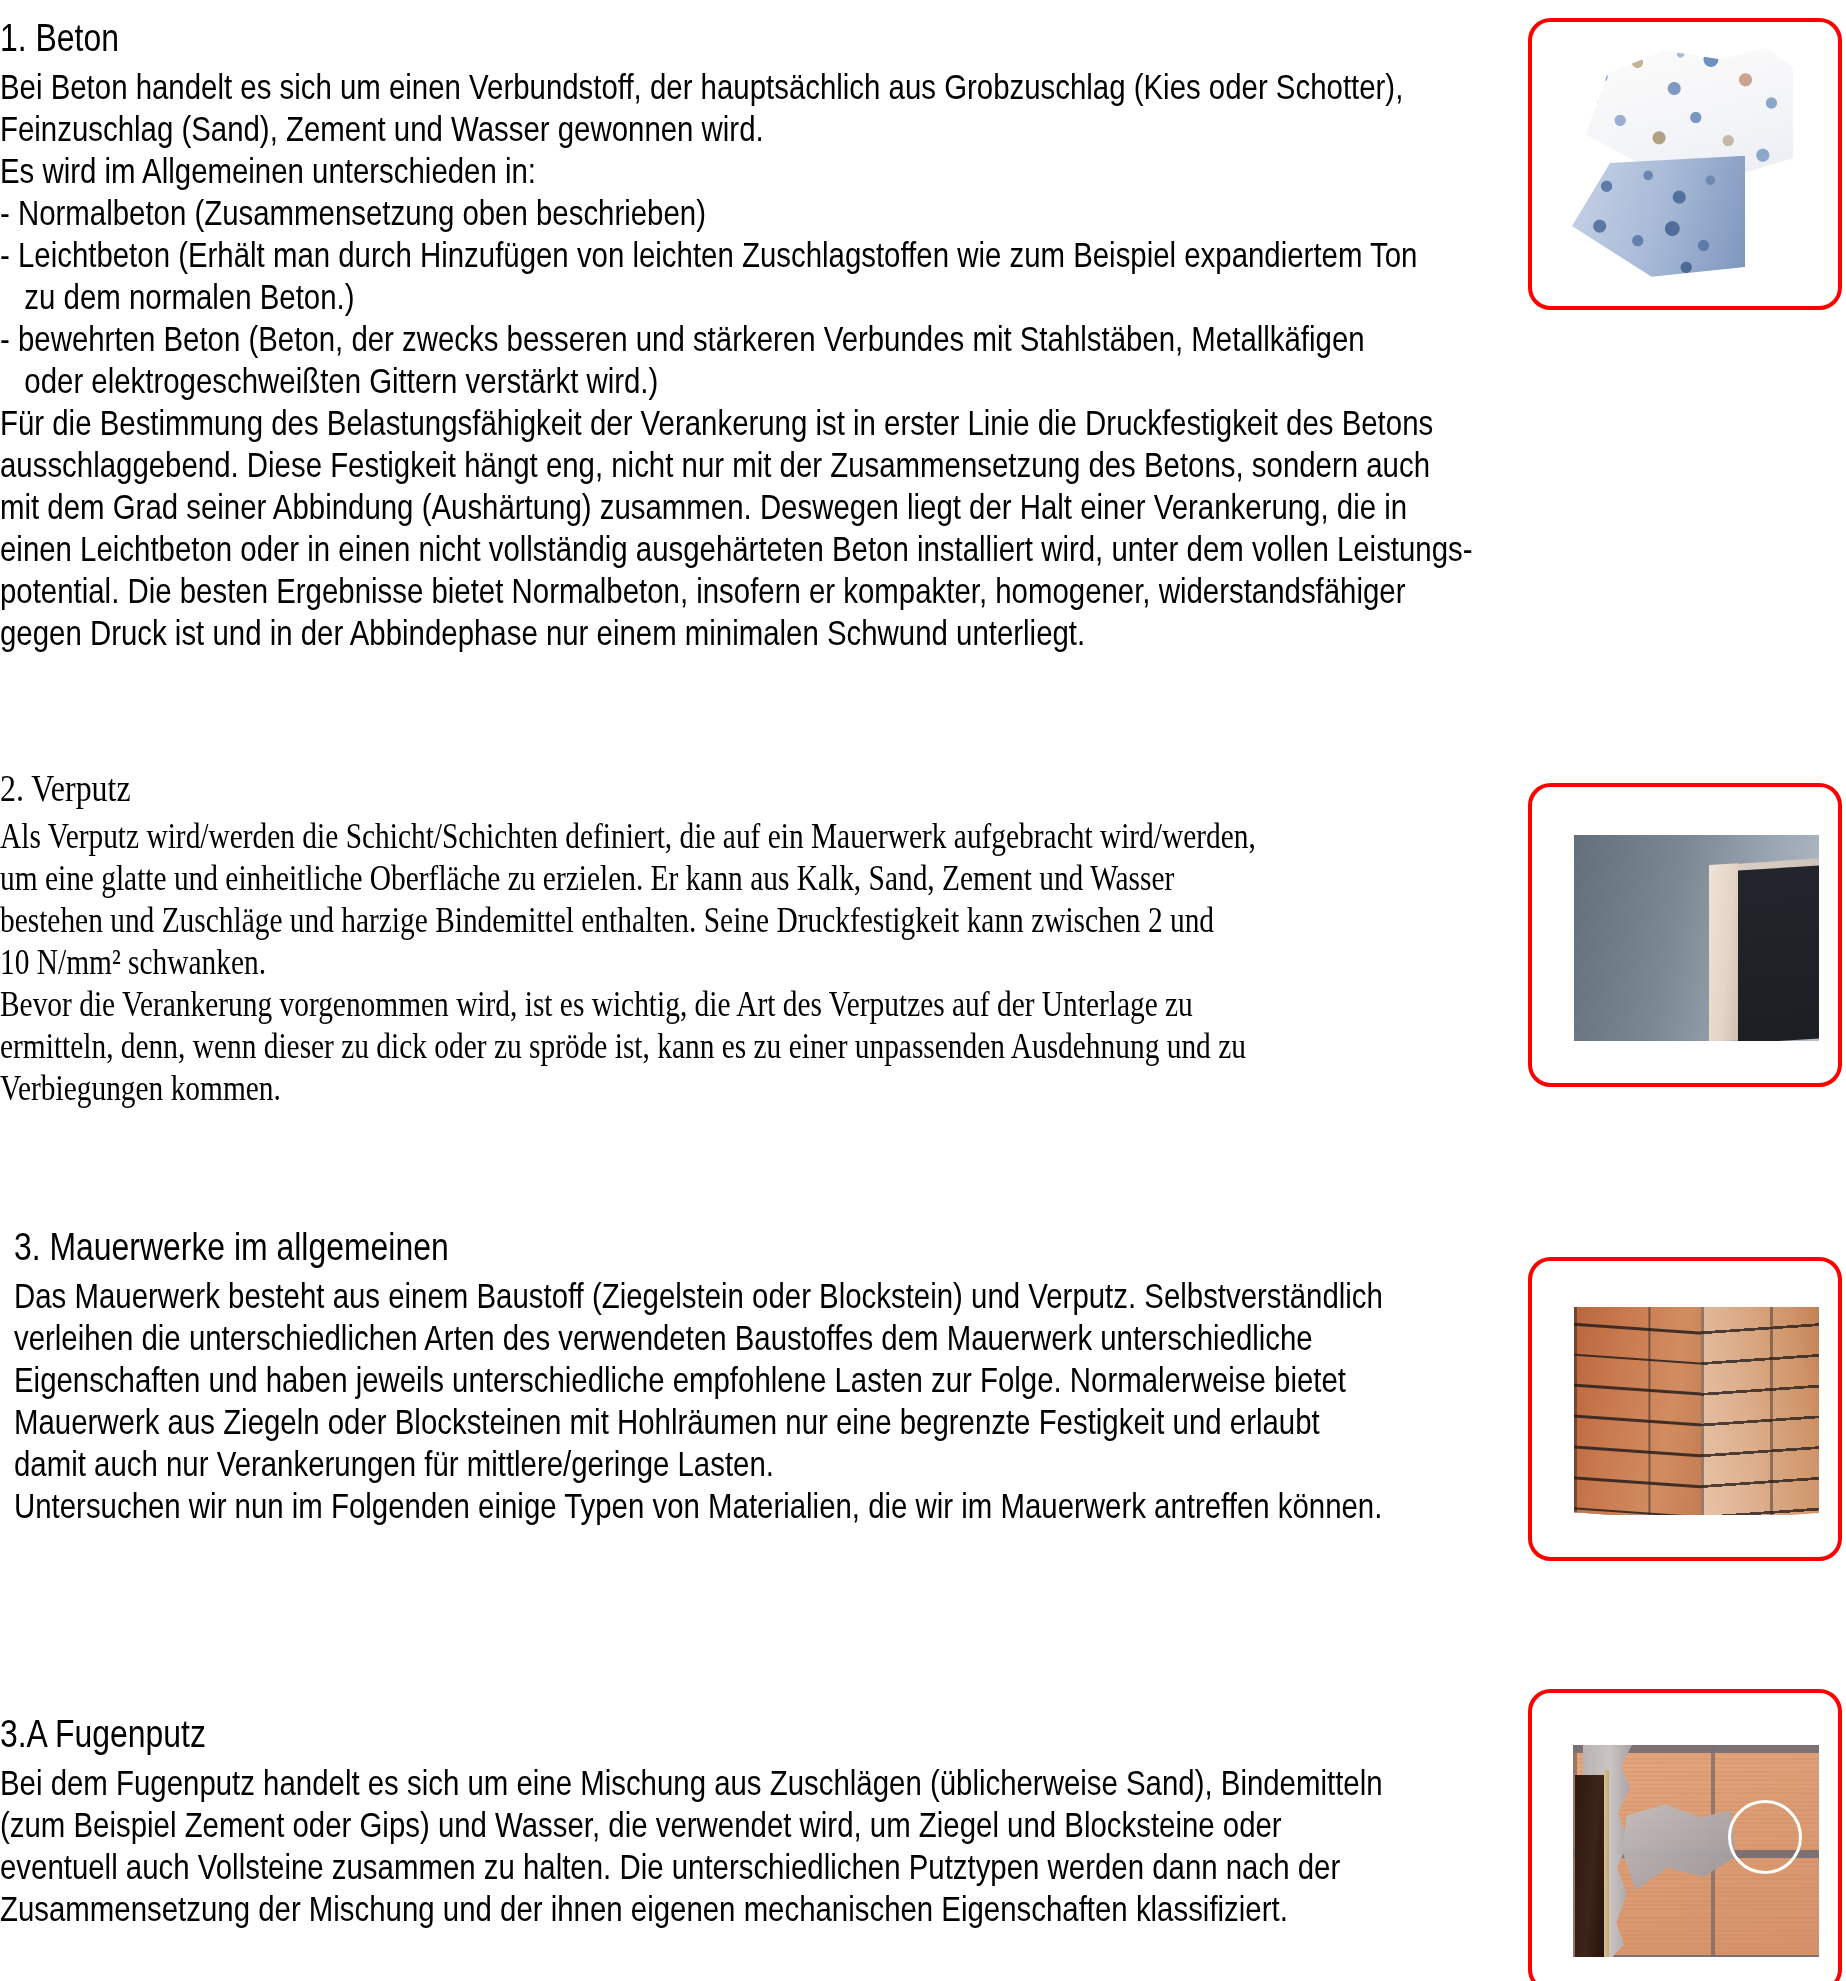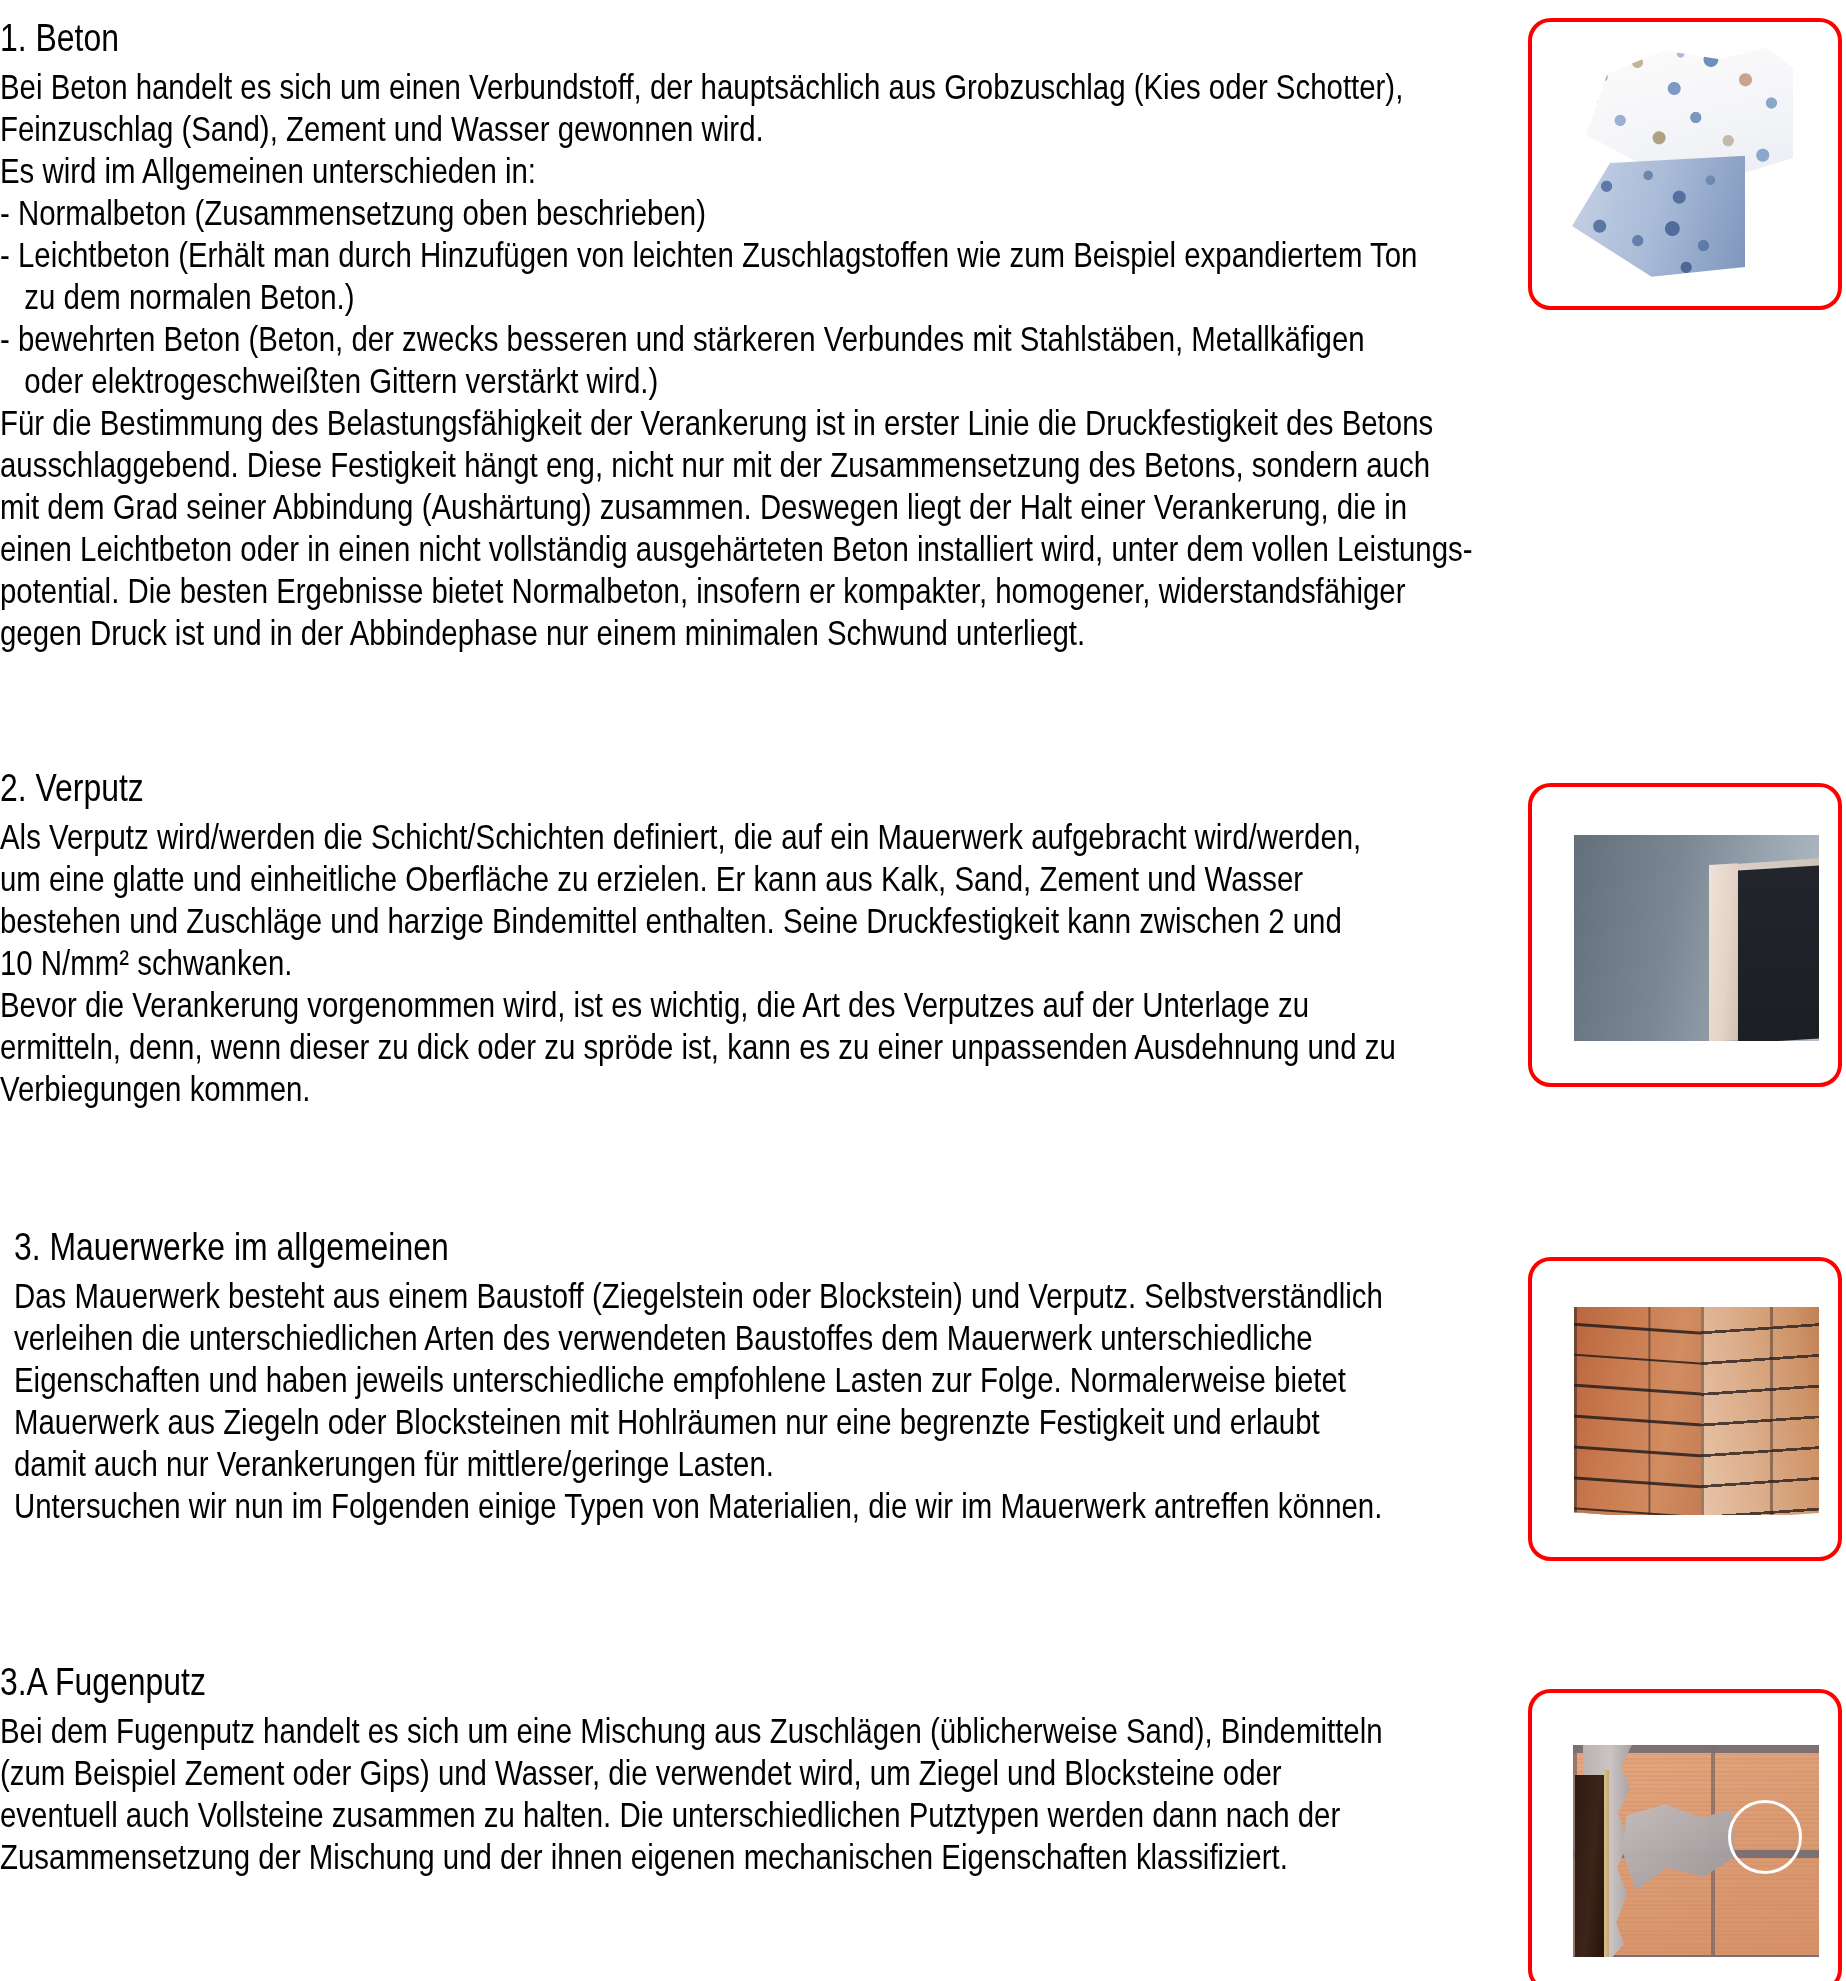--- a/index.html
+++ b/index.html
@@ -268,42 +268,42 @@
       <p class="body-line">- bewehrten Beton (Beton, der zwecks besseren und stärkeren Verbundes mit Stahlstäben, Metallkäfigen</p>
       <p class="body-line indented">oder elektrogeschweißten Gittern verstärkt wird.)</p>
       <p class="body-line">Für die Bestimmung des Belastungsfähigkeit der Verankerung ist in erster Linie die Druckfestigkeit des Betons</p>
       <p class="body-line">ausschlaggebend. Diese Festigkeit hängt eng, nicht nur mit der Zusammensetzung des Betons, sondern auch</p>
       <p class="body-line">mit dem Grad seiner Abbindung (Aushärtung) zusammen. Deswegen liegt der Halt einer Verankerung, die in</p>
       <p class="body-line">einen Leichtbeton oder in einen nicht vollständig ausgehärteten Beton installiert wird, unter dem vollen Leistungs-</p>
       <p class="body-line">potential. Die besten Ergebnisse bietet Normalbeton, insofern er kompakter, homogener, widerstandsfähiger</p>
       <p class="body-line">gegen Druck ist und in der Abbindephase nur einem minimalen Schwund unterliegt.</p>
     </div>
 
-    <div class="section" style="top:752px;">
+    <div class="section" style="top:752px;font-family:Liberation Serif, serif;">
       <h2 class="heading">2. Verputz</h2>
       <p class="body-line">Als Verputz wird/werden die Schicht/Schichten definiert, die auf ein Mauerwerk aufgebracht wird/werden,</p>
       <p class="body-line">um eine glatte und einheitliche Oberfläche zu erzielen. Er kann aus Kalk, Sand, Zement und Wasser</p>
       <p class="body-line">bestehen und Zuschläge und harzige Bindemittel enthalten. Seine Druckfestigkeit kann zwischen 2 und</p>
       <p class="body-line">10 N/mm² schwanken.</p>
       <p class="body-line">Bevor die Verankerung vorgenommen wird, ist es wichtig, die Art des Verputzes auf der Unterlage zu</p>
       <p class="body-line">ermitteln, denn, wenn dieser zu dick oder zu spröde ist, kann es zu einer unpassenden Ausdehnung und zu</p>
       <p class="body-line">Verbiegungen kommen.</p>
     </div>
 
     <div class="section" style="top:1211px;padding-left:14px;">
       <h2 class="heading">3. Mauerwerke im allgemeinen</h2>
       <p class="body-line">Das Mauerwerk besteht aus einem Baustoff (Ziegelstein oder Blockstein) und Verputz. Selbstverständlich</p>
       <p class="body-line">verleihen die unterschiedlichen Arten des verwendeten Baustoffes dem Mauerwerk unterschiedliche</p>
       <p class="body-line">Eigenschaften und haben jeweils unterschiedliche empfohlene Lasten zur Folge. Normalerweise bietet</p>
       <p class="body-line">Mauerwerk aus Ziegeln oder Blocksteinen mit Hohlräumen nur eine begrenzte Festigkeit und erlaubt</p>
       <p class="body-line">damit auch nur Verankerungen für mittlere/geringe Lasten.</p>
       <p class="body-line">Untersuchen wir nun im Folgenden einige Typen von Materialien, die wir im Mauerwerk antreffen können.</p>
     </div>
 
-    <div class="section" style="top:1646px;">
+    <div class="section" style="top:1698px;">
       <h2 class="heading">3.A Fugenputz</h2>
       <p class="body-line">Bei dem Fugenputz handelt es sich um eine Mischung aus Zuschlägen (üblicherweise Sand), Bindemitteln</p>
       <p class="body-line">(zum Beispiel Zement oder Gips) und Wasser, die verwendet wird, um Ziegel und Blocksteine oder</p>
       <p class="body-line">eventuell auch Vollsteine zusammen zu halten. Die unterschiedlichen Putztypen werden dann nach der</p>
       <p class="body-line">Zusammensetzung der Mischung und der ihnen eigenen mechanischen Eigenschaften klassifiziert.</p>
     </div>
 
   </div>
 
   <div class="photo-frame" style="left:1528px; top:4.3px; width:314px; height:292px;">

